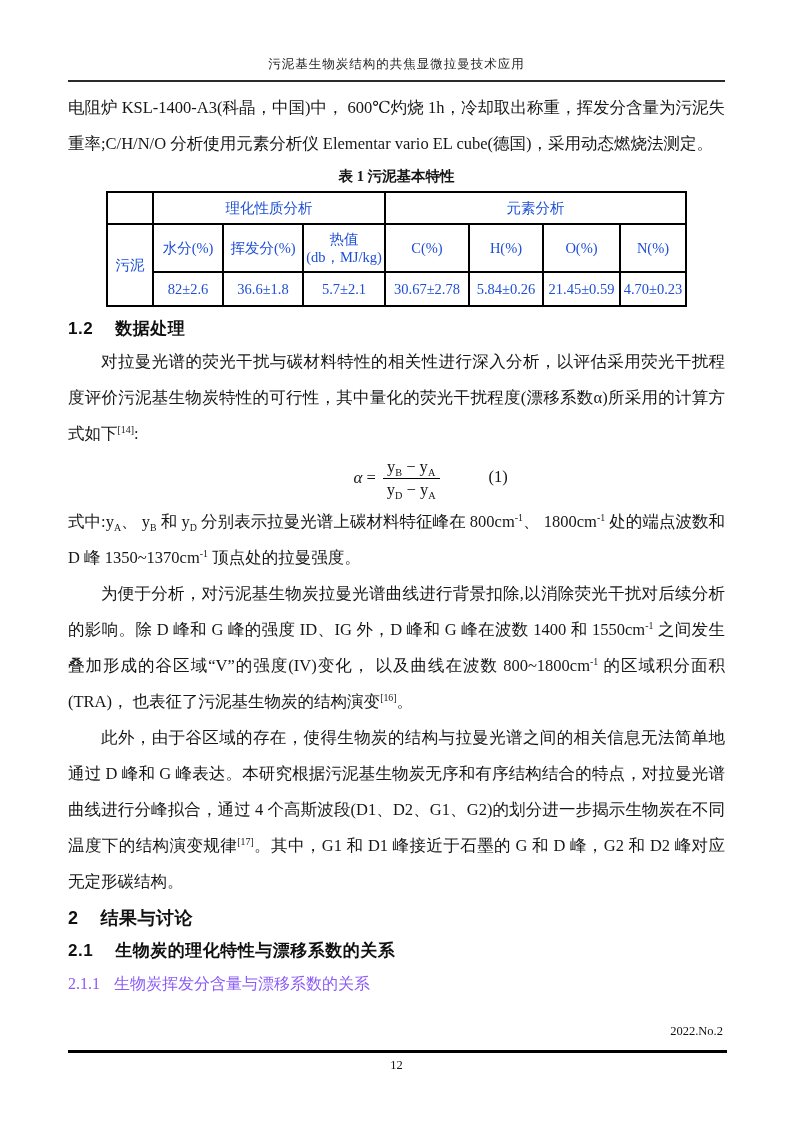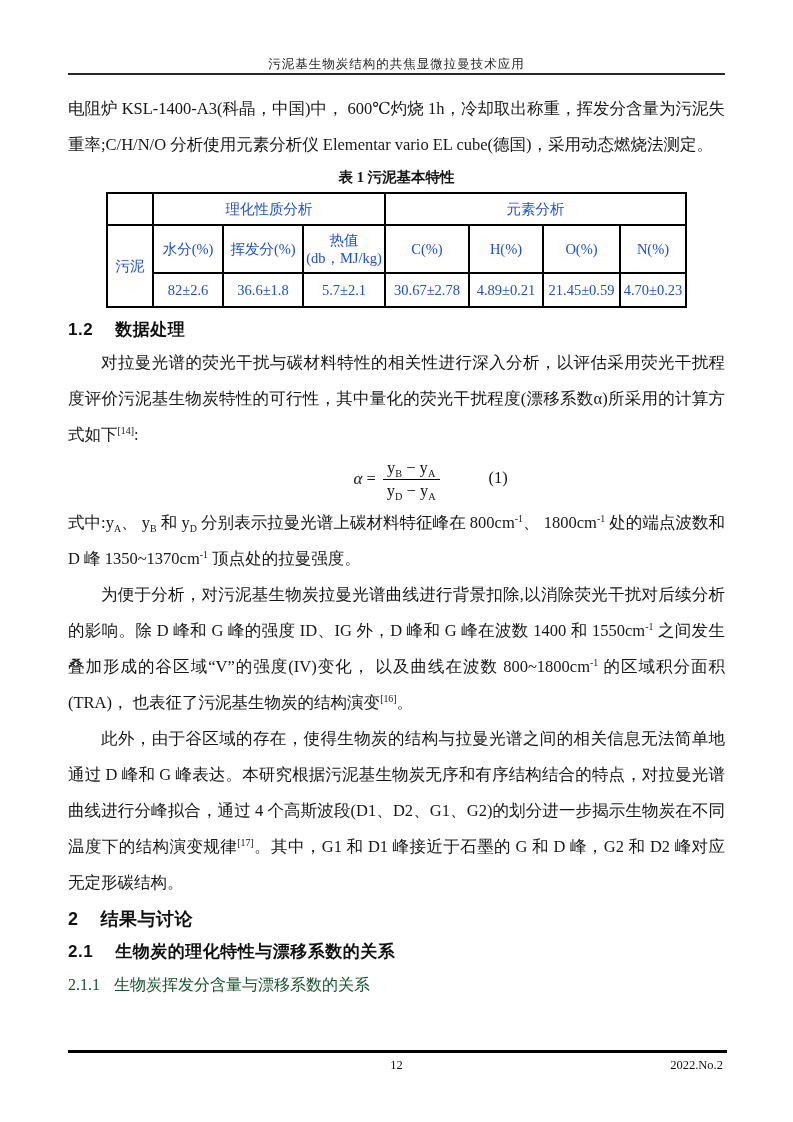--- a/index.html
+++ b/index.html
@@ -14,33 +14,34 @@
     color: #141414;
     padding: 56px 68px 0 68px;
     overflow: hidden;
   }
   
   .running-header {
     text-align: center;
     font-size: 12.5px;
     letter-spacing: 1px;
     color: #222;
+    padding-bottom: 7px;
     border-bottom: 2px solid #2a2a2a;
   }
   
   .para {
     font-size: 16.5px;
     line-height: 36px;
     text-align: justify;
     color: #161616;
   }
   .para.indent { text-indent: 2em; }
   .para sup { font-size: 0.6em; vertical-align: super; line-height: 0; }
   .para sub { font-size: 0.6em; vertical-align: sub; line-height: 0; }
-  #p1 { margin-top: 16px; }
+  #p1 { margin-top: 8px; }
   
   .table-title {
     margin-top: 4px;
     text-align: center;
     font-size: 14.5px;
     font-weight: bold;
     height: 20px;
     line-height: 20px;
   }
   table.props {
@@ -75,21 +76,21 @@
   #sec12 { margin-top: 9px; height: 26px; line-height: 26px; }
   #sec2  { margin-top: 4px; height: 28px; line-height: 28px; font-size: 18px; }
   #sec21 { margin-top: 5px; height: 28px; line-height: 28px; }
   .heading-plain {
     font-size: 16px;
     margin-top: 7px;
     height: 24px;
     line-height: 24px;
     display: flex;
     align-items: baseline;
-    color: #14532d;
+    color: #8b5cf6;
   }
   .heading-plain .h-label { margin-left: 14px; }
   #p2 { margin-top: 2px; }
   
   .formula-block {
     position: relative;
     height: 52px;
     display: flex;
     align-items: center;
     justify-content: center;
@@ -121,21 +122,21 @@
     position: absolute;
     top: 1058px;
     left: 0;
     width: 100%;
     text-align: center;
     font-size: 12.5px;
     color: #111;
   }
   .footer-issue {
     position: absolute;
-    top: 1058px;
+    top: 1024px;
     right: 70px;
     font-size: 12.5px;
     color: #111;
   }
 </style>
 </head>
 <body>
 
 <div class="page">
 
@@ -171,21 +172,21 @@
       <td>C(%)</td>
       <td>H(%)</td>
       <td>O(%)</td>
       <td>N(%)</td>
     </tr>
     <tr class="value-row">
       <td>82±2.6</td>
       <td>36.6±1.8</td>
       <td>5.7±2.1</td>
       <td>30.67±2.78</td>
-      <td>4.89±0.21</td>
+      <td>5.84±0.26</td>
       <td>21.45±0.59</td>
       <td>4.70±0.23</td>
     </tr>
   </tbody>
     </table>
 
   <div class="heading-bold" id="sec12">
     <span class="h-num">1.2</span>
     <span class="h-label">数据处理</span>
   </div>

